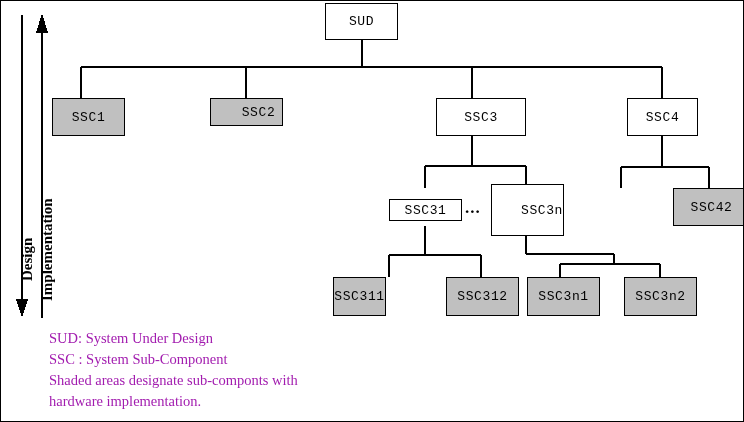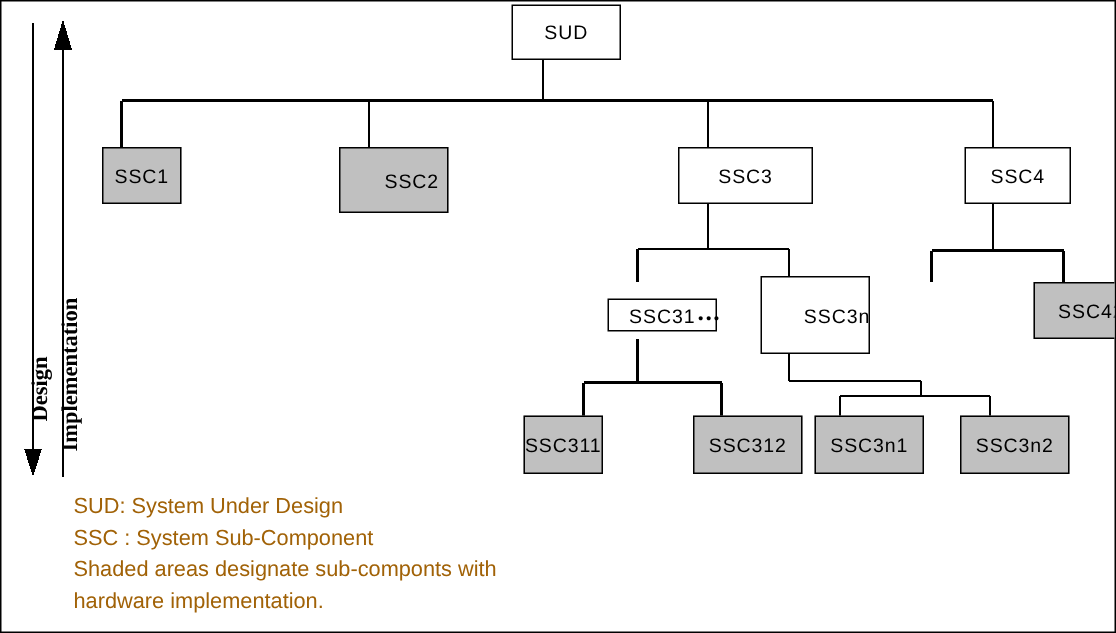--- a/index.html
+++ b/index.html
@@ -25,26 +25,25 @@
     height: 422px;
   }
   .node {
     position: absolute;
     box-sizing: border-box;
     border: 1px solid #000000;
     background: #ffffff;
     display: flex;
     align-items: center;
     justify-content: center;
-    font-family: Liberation Sans, sans-serif;
+    font-family: Liberation Mono, monospace;
     font-size: 13px;
     letter-spacing: 0.6px;
     color: #000000;
     white-space: nowrap;
-    margin-left: 16px;
   }
   .node.shaded {
     background: #c0c0c0;
   }
   .ellipsis {
     position: absolute;
     font-family: "Liberation Serif", "DejaVu Serif", serif;
     font-size: 17px;
     font-weight: bold;
     line-height: 1;
@@ -57,24 +56,24 @@
     font-size: 15px;
     font-weight: bold;
     color: #000000;
     white-space: nowrap;
     transform-origin: 0 0;
   }
   #legend {
     position: absolute;
     left: 48px;
     top: 327px;
-    font-family: Liberation Sans, sans-serif;
+    font-family: Liberation Serif, serif;
     font-size: 14.5px;
     line-height: 21px;
-    color: #a16207;
+    color: #a21caf;
     white-space: nowrap;
   }
   #legend div { white-space: nowrap; }
 </style>
 </head>
 <body>
 
 <div id="canvas">
 
   <svg id="svg-layer" viewBox="0 0 744 422" xmlns="http://www.w3.org/2000/svg">
@@ -116,23 +115,23 @@
       <line x1="659" y1="263" x2="659" y2="276"></line>
 
     </g>
   </svg>
 
   <div class="axis-label" style="left:18px; top:280px; transform: rotate(-90deg);">Design</div>
   <div class="axis-label" style="left:38px; top:300px; transform: rotate(-90deg);">Implementation</div>
 
   <div class="node" style="left:324px; top:2px; width:73px; height:37px;">SUD</div>
 
-  <div class="node shaded" style="left:51px; top:97px; width:53px; height:38px;">SSC1</div>
+  <div class="node shaded" style="left:51px; top:97px; width:73px; height:38px;">SSC1</div>
 
-  <div class="node shaded" style="left:209px; top:97px; width:73px; height:44px;padding-left:24px;">SSC2</div>
+  <div class="node shaded" style="left:209px; top:97px; width:73px; height:28px;padding-left:24px;">SSC2</div>
 
   <div class="node" style="left:435px; top:97px; width:90px; height:38px;">SSC3</div>
 
   <div class="node" style="left:626px; top:97px; width:71px; height:38px;">SSC4</div>
 
   <div class="node" style="left:388px; top:198px; width:73px; height:22px;">SSC31</div>
 
   <div class="ellipsis" style="left:464px; top:198px;">...</div>
 
   <div class="node" style="left:490px; top:183px; width:73px; height:52px;padding-left:29px;">SSC3n</div>

